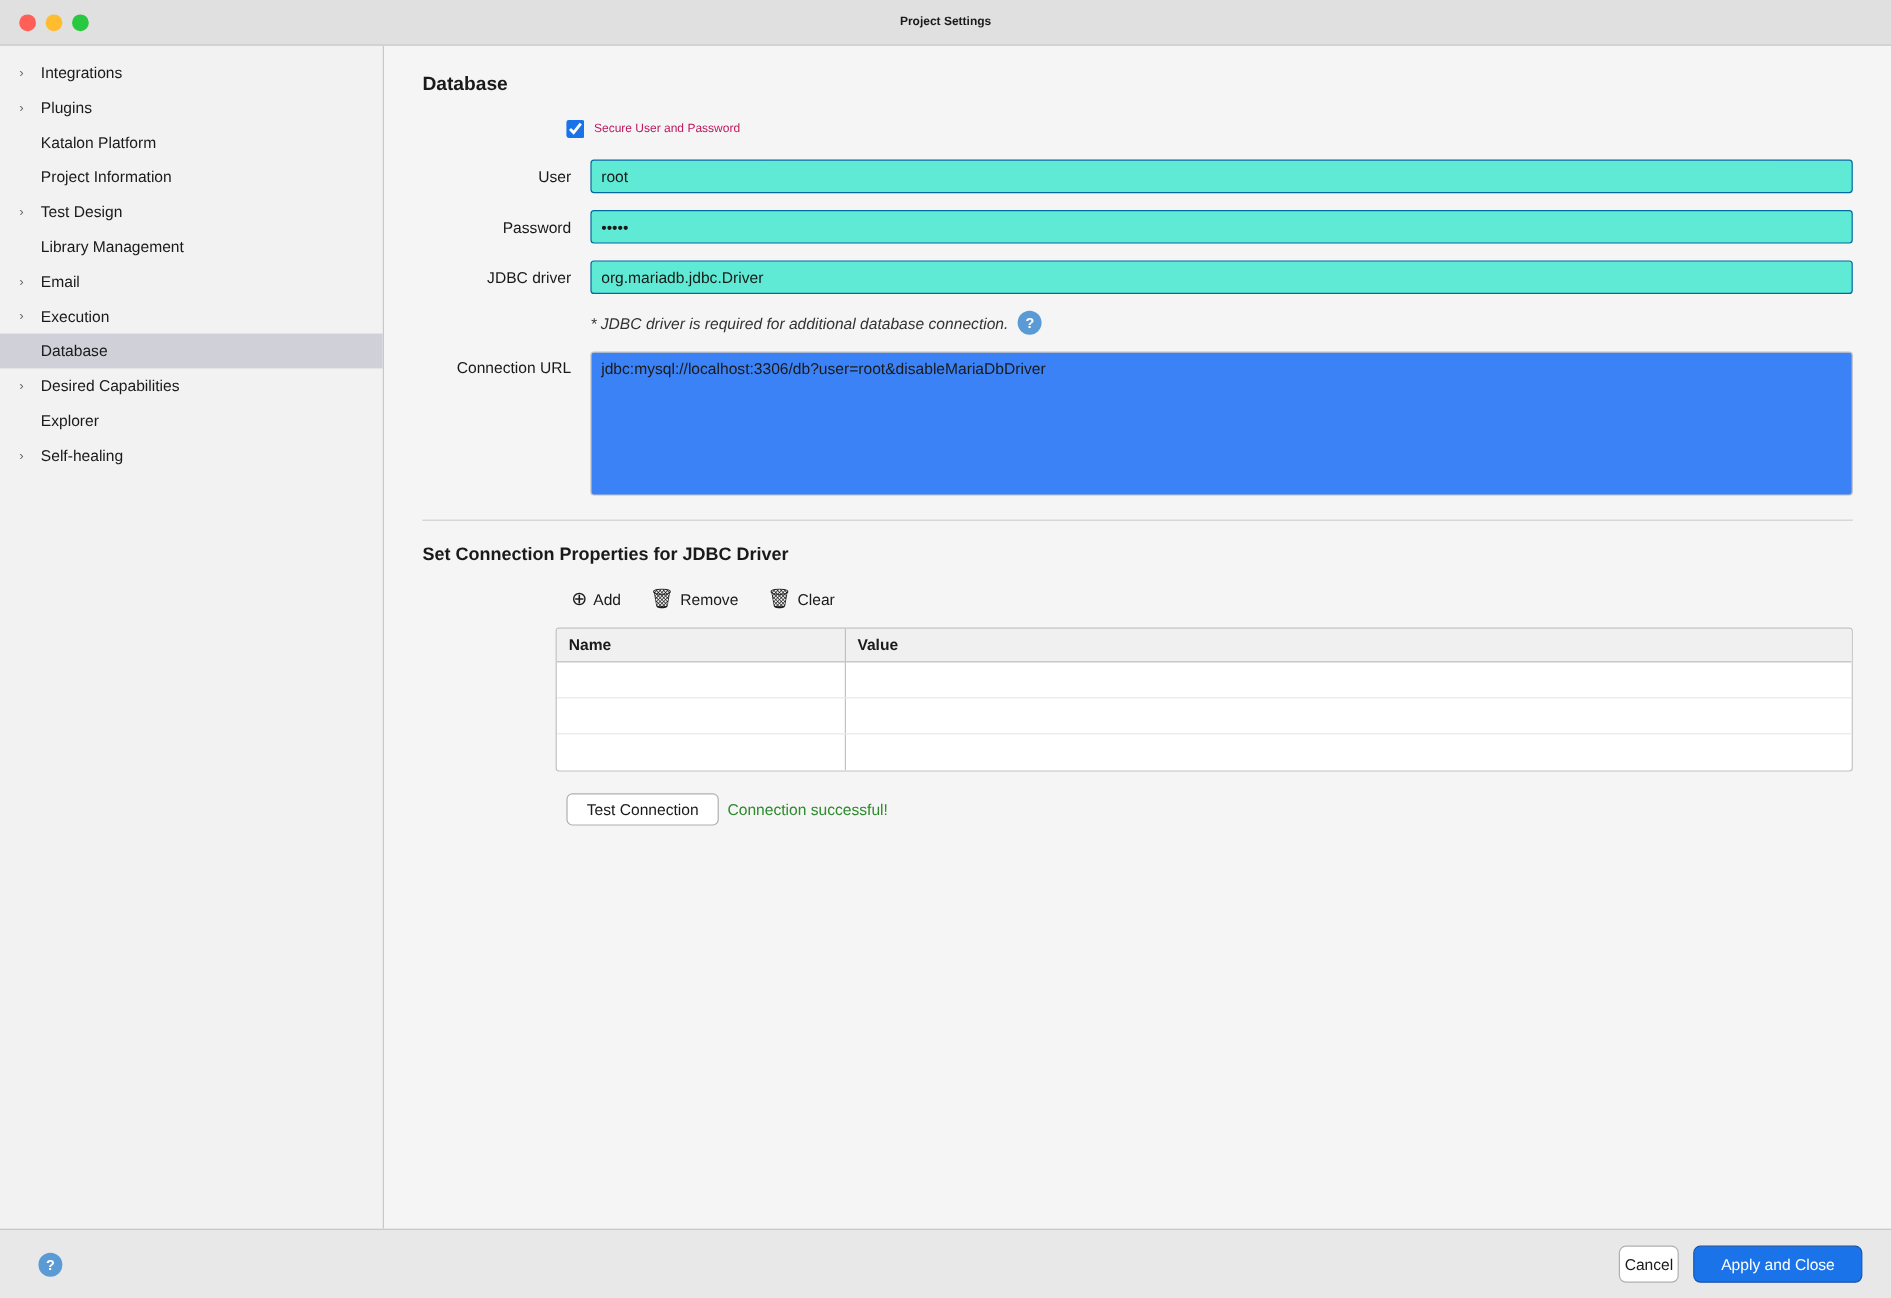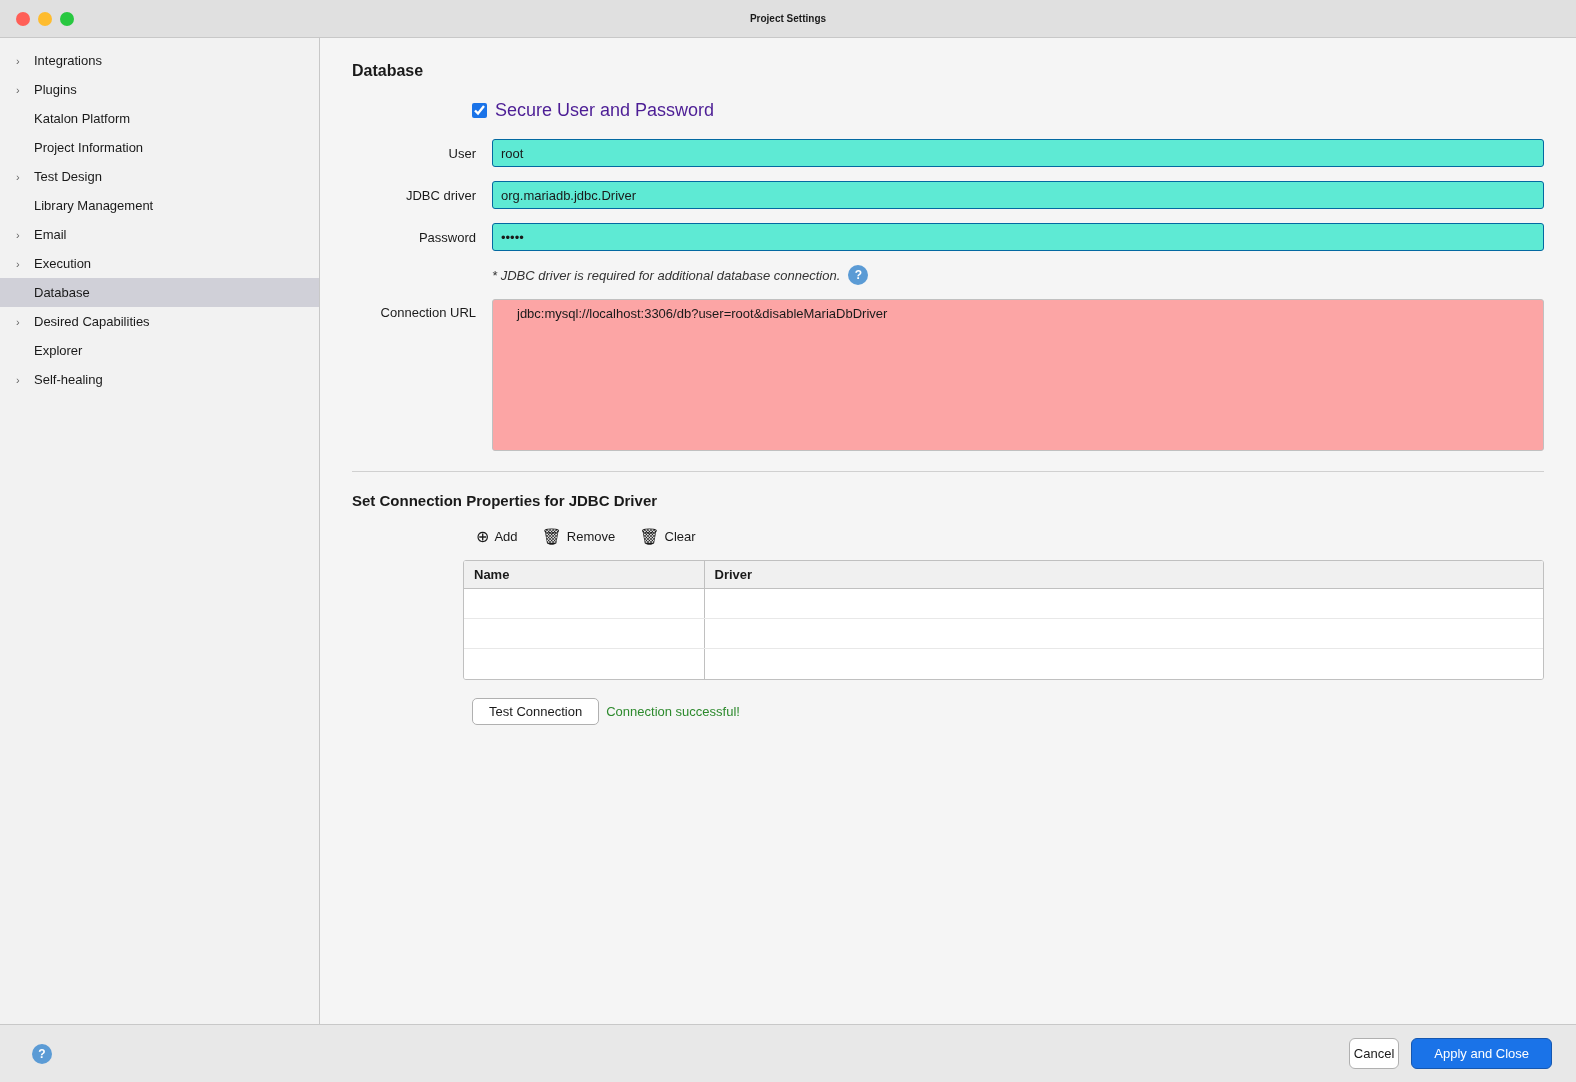--- a/index.html
+++ b/index.html
@@ -108,22 +108,22 @@
       margin-bottom: 18px;
       margin-left: 120px;
     }
     .checkbox-row input[type="checkbox"] {
       width: 15px;
       height: 15px;
       margin-right: 8px;
       accent-color: #1a73e8;
     }
     .checkbox-label {
-      font-size: 18px;
-      color: #4c1d95;
+      font-size: 10px;
+      color: #be185d;
     }
 
     .form-row {
       display: flex;
       align-items: center;
       margin-bottom: 14px;
     }
     .form-label {
       width: 140px;
       text-align: right;
@@ -137,26 +137,26 @@
       height: 28px;
       border: 1px solid #0369a1;
       border-radius: 3px;
       padding: 0 8px;
       font-size: 13px;
       background: #5eead4;
       color: #1a1a1a;
     }
     .form-textarea {
       flex: 1;
-      height: 152px;
+      height: 120px;
       border: 1px solid #c0c0c0;
       border-radius: 3px;
-      padding: 6px 24px;
-      font-size: 13px;
-      background: #fca5a5;
+      padding: 6px 8px;
+      font-size: 13px;
+      background: #3b82f6;
       color: #1a1a1a;
       resize: none;
       font-family: inherit;
     }
 
     .jdbc-note-row {
       display: flex;
       align-items: center;
       margin-bottom: 14px;
       margin-left: 140px;
@@ -401,27 +401,27 @@
       <input type="checkbox" id="secure-cb" checked="" style="">
       <label for="secure-cb" class="checkbox-label">Secure User and Password</label>
     </div>
 
     <div class="form-row">
       <span class="form-label">User</span>
       <input type="text" class="form-input" value="root" style="">
     </div>
 
     <div class="form-row">
+      <span class="form-label">Password</span>
+      <input type="password" class="form-input" value="12345" style="">
+    </div>
+
+    <div class="form-row">
       <span class="form-label">JDBC driver</span>
       <input type="text" class="form-input" value="org.mariadb.jdbc.Driver" style="">
-    </div>
-
-    <div class="form-row">
-      <span class="form-label">Password</span>
-      <input type="password" class="form-input" value="12345" style="">
     </div>
 
     <div class="jdbc-note-row">
       <span class="jdbc-note">* JDBC driver is required for additional database connection.</span>
       <span class="help-icon">?</span>
     </div>
 
     <div class="form-row" style="align-items: flex-start;">
       <span class="form-label" style="padding-top: 6px;">Connection URL</span>
       <textarea class="form-textarea" style="">jdbc:mysql://localhost:3306/db?user=root&amp;disableMariaDbDriver</textarea>
@@ -444,21 +444,21 @@
         <span class="toolbar-icon">🗑</span>
         <span>Clear</span>
       </button>
     </div>
 
     <div class="props-table-wrap">
       <table class="props-table">
         <thead>
           <tr>
             <th>Name</th>
-            <th>Driver</th>
+            <th>Value</th>
           </tr>
         </thead>
         <tbody>
           <tr class="table-row">
             <td></td>
             <td></td>
           </tr>
           <tr class="table-row">
             <td></td>
             <td></td>

